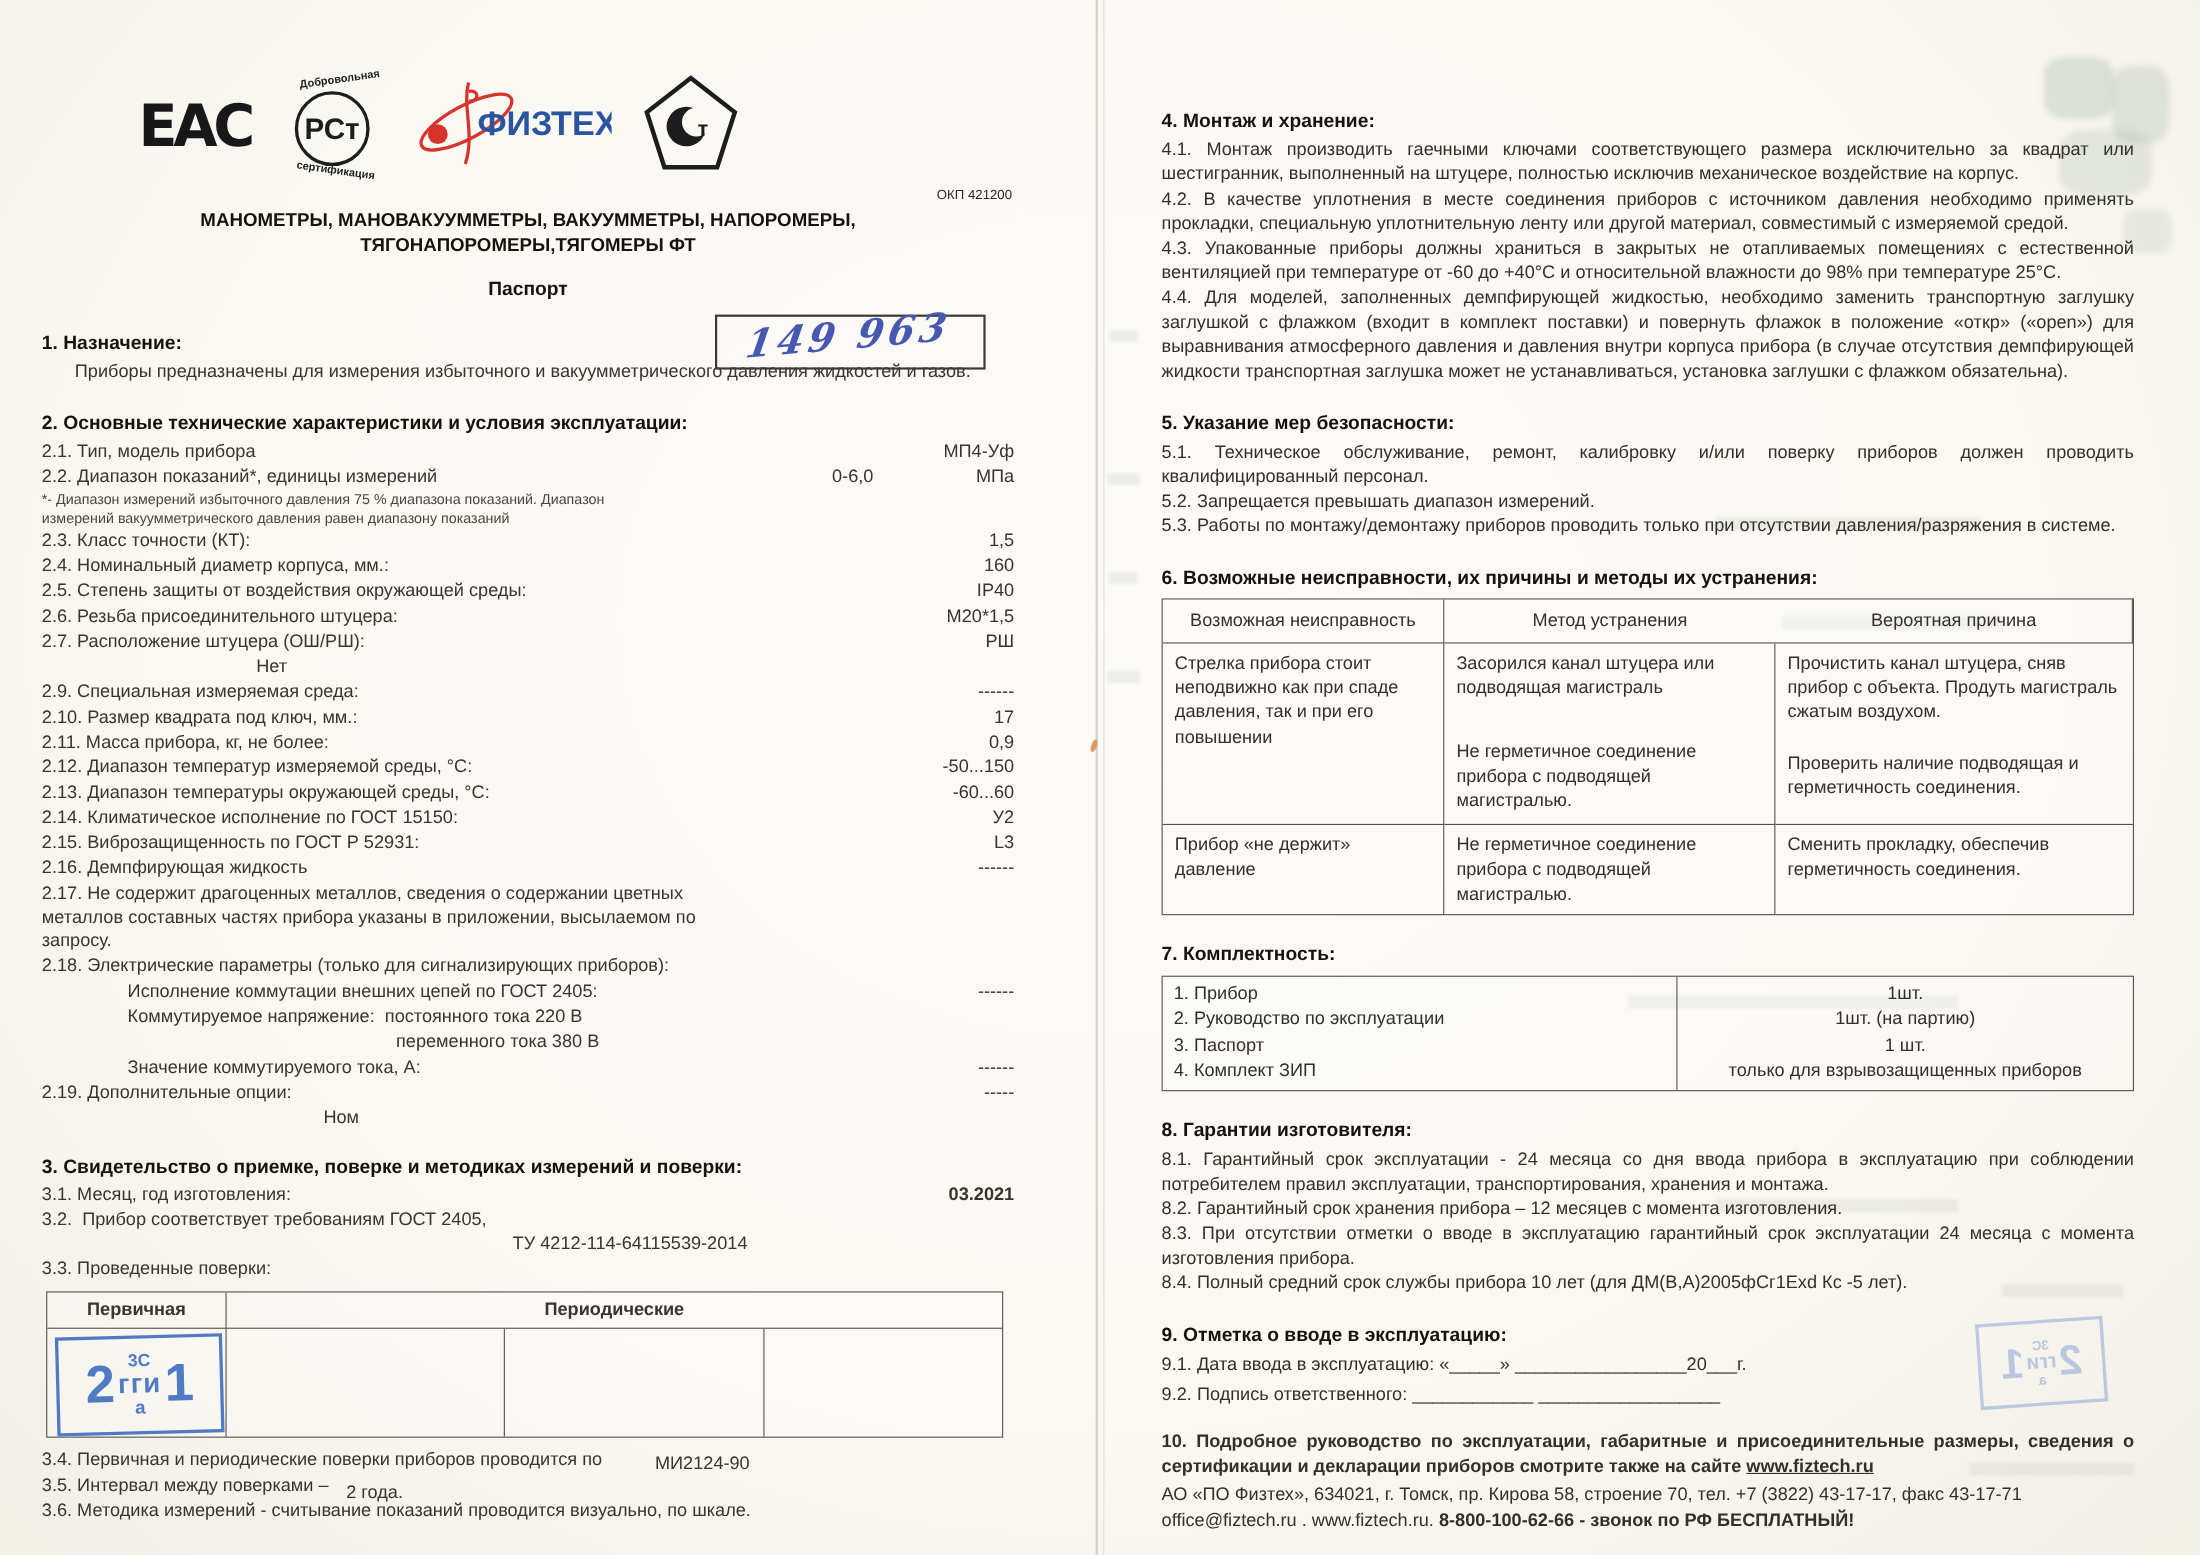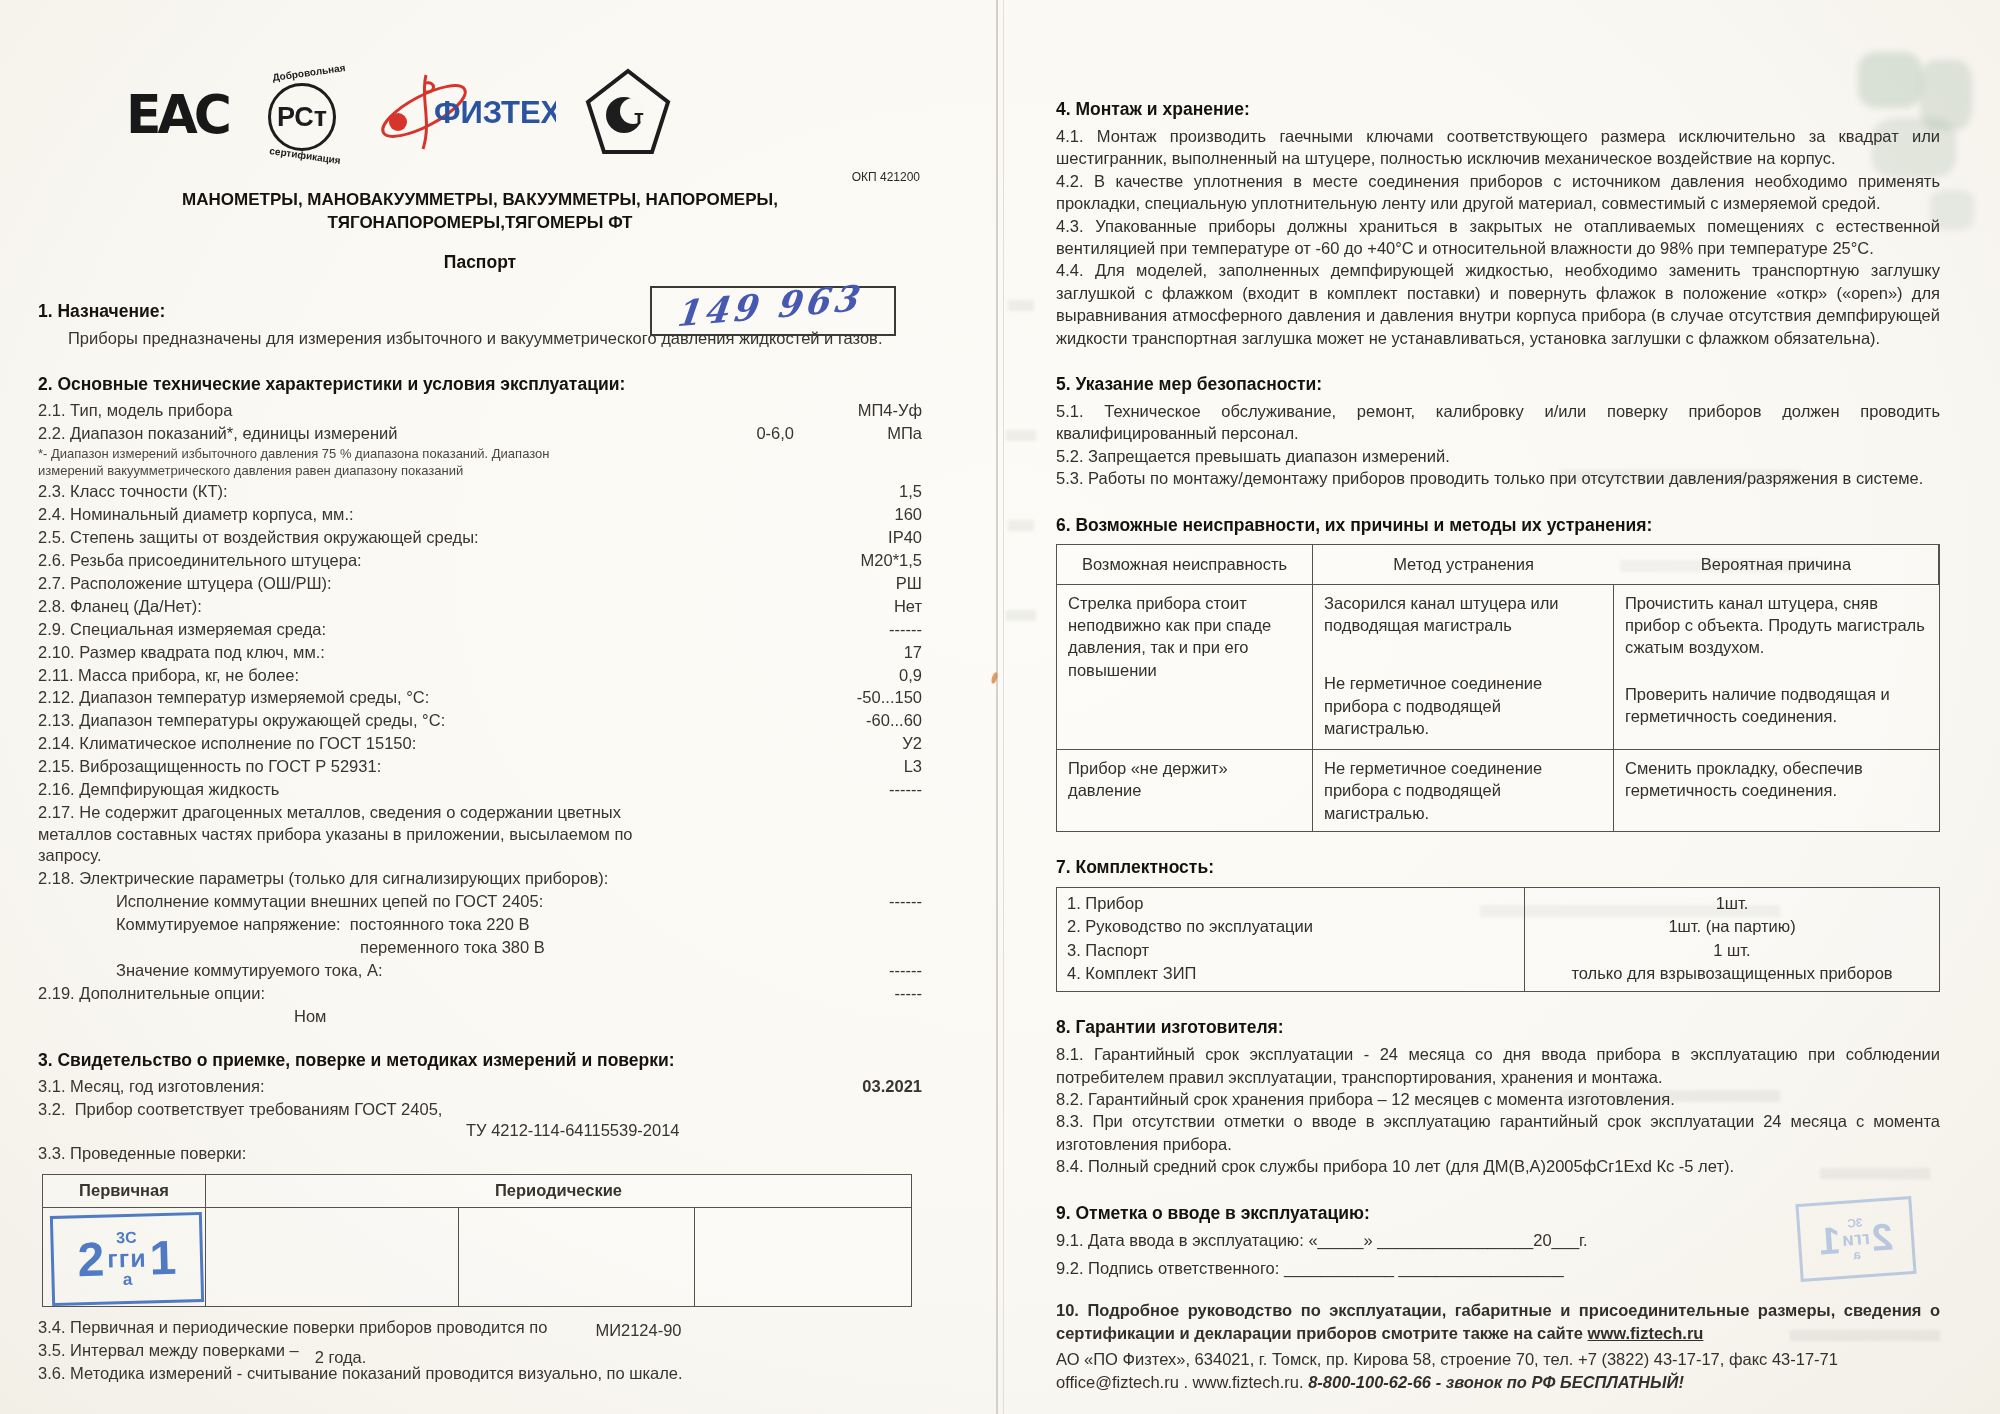--- a/index.html
+++ b/index.html
@@ -65,21 +65,21 @@
   .ftable .cell.last{border-right:none;}
   .ftable .hc{text-align:center;border-bottom:1.2px solid #55524d;padding:8px 4px;}
   .ftable .r1{border-bottom:1.2px solid #55524d;padding-bottom:10px;}
   .ftable p{text-align:left;line-height:1.35;}
   .gap36{margin-top:36px !important;} .gap24{margin-top:24px !important;}
   .ktable{display:grid;grid-template-columns:468px 1fr;border:1.6px solid #55524d;margin-top:8px;background:rgba(255,255,255,.2);}
   .kleft{border-right:1.2px solid #55524d;padding:4px 0 6px 10px;}
   .kright{padding:4px 6px 6px;text-align:center;}
   .kleft div,.kright div{line-height:1.42;}
   .blank{letter-spacing:0;}
-  .bold{font-weight:700;font-style:italic;}
+  .bold{font-weight:700;}
   .linku{text-decoration:underline;}
   .s10{font-weight:700;margin-top:20px !important;}
   
   .fold{position:absolute;top:0;width:1.5px;height:1414px;background:#cdc9c1;opacity:.85;}
   .fold2{position:absolute;top:0;width:1px;height:1414px;background:#dcd8d0;opacity:.8;}
   .blob{position:absolute;border-radius:30%;filter:blur(3px);}
   .bleedbar{position:absolute;background:rgba(120,125,120,.10);filter:blur(1.5px);transform:scaleX(-1);}
   .bleed-stamp{position:absolute;left:1798px;top:1200px;width:110px;height:72px;border:3px solid rgba(100,140,205,.40);
     color:rgba(100,140,205,.42);transform:scaleX(-1) rotate(4deg);display:flex;align-items:center;justify-content:center;
     gap:2px;font-weight:700;}
@@ -217,21 +217,20 @@
           <span class="spec-value">М20*1,5</span>
         </div>
 
         <div class="spec-row">
           <span class="spec-label">2.7. Расположение штуцера (ОШ/РШ):</span>
           <span class="spec-mid"></span>
           <span class="spec-value">РШ</span>
         </div>
 
         <div class="spec-row">
-          <span class="spec-label">2.8. Фланец (Да/Нет):</span>
           <span class="spec-mid"></span>
           <span class="spec-value">Нет</span>
         </div>
 
         <div class="spec-row">
           <span class="spec-label">2.9. Специальная измеряемая среда:</span>
           <span class="spec-mid"></span>
           <span class="spec-value">------</span>
         </div>
 

